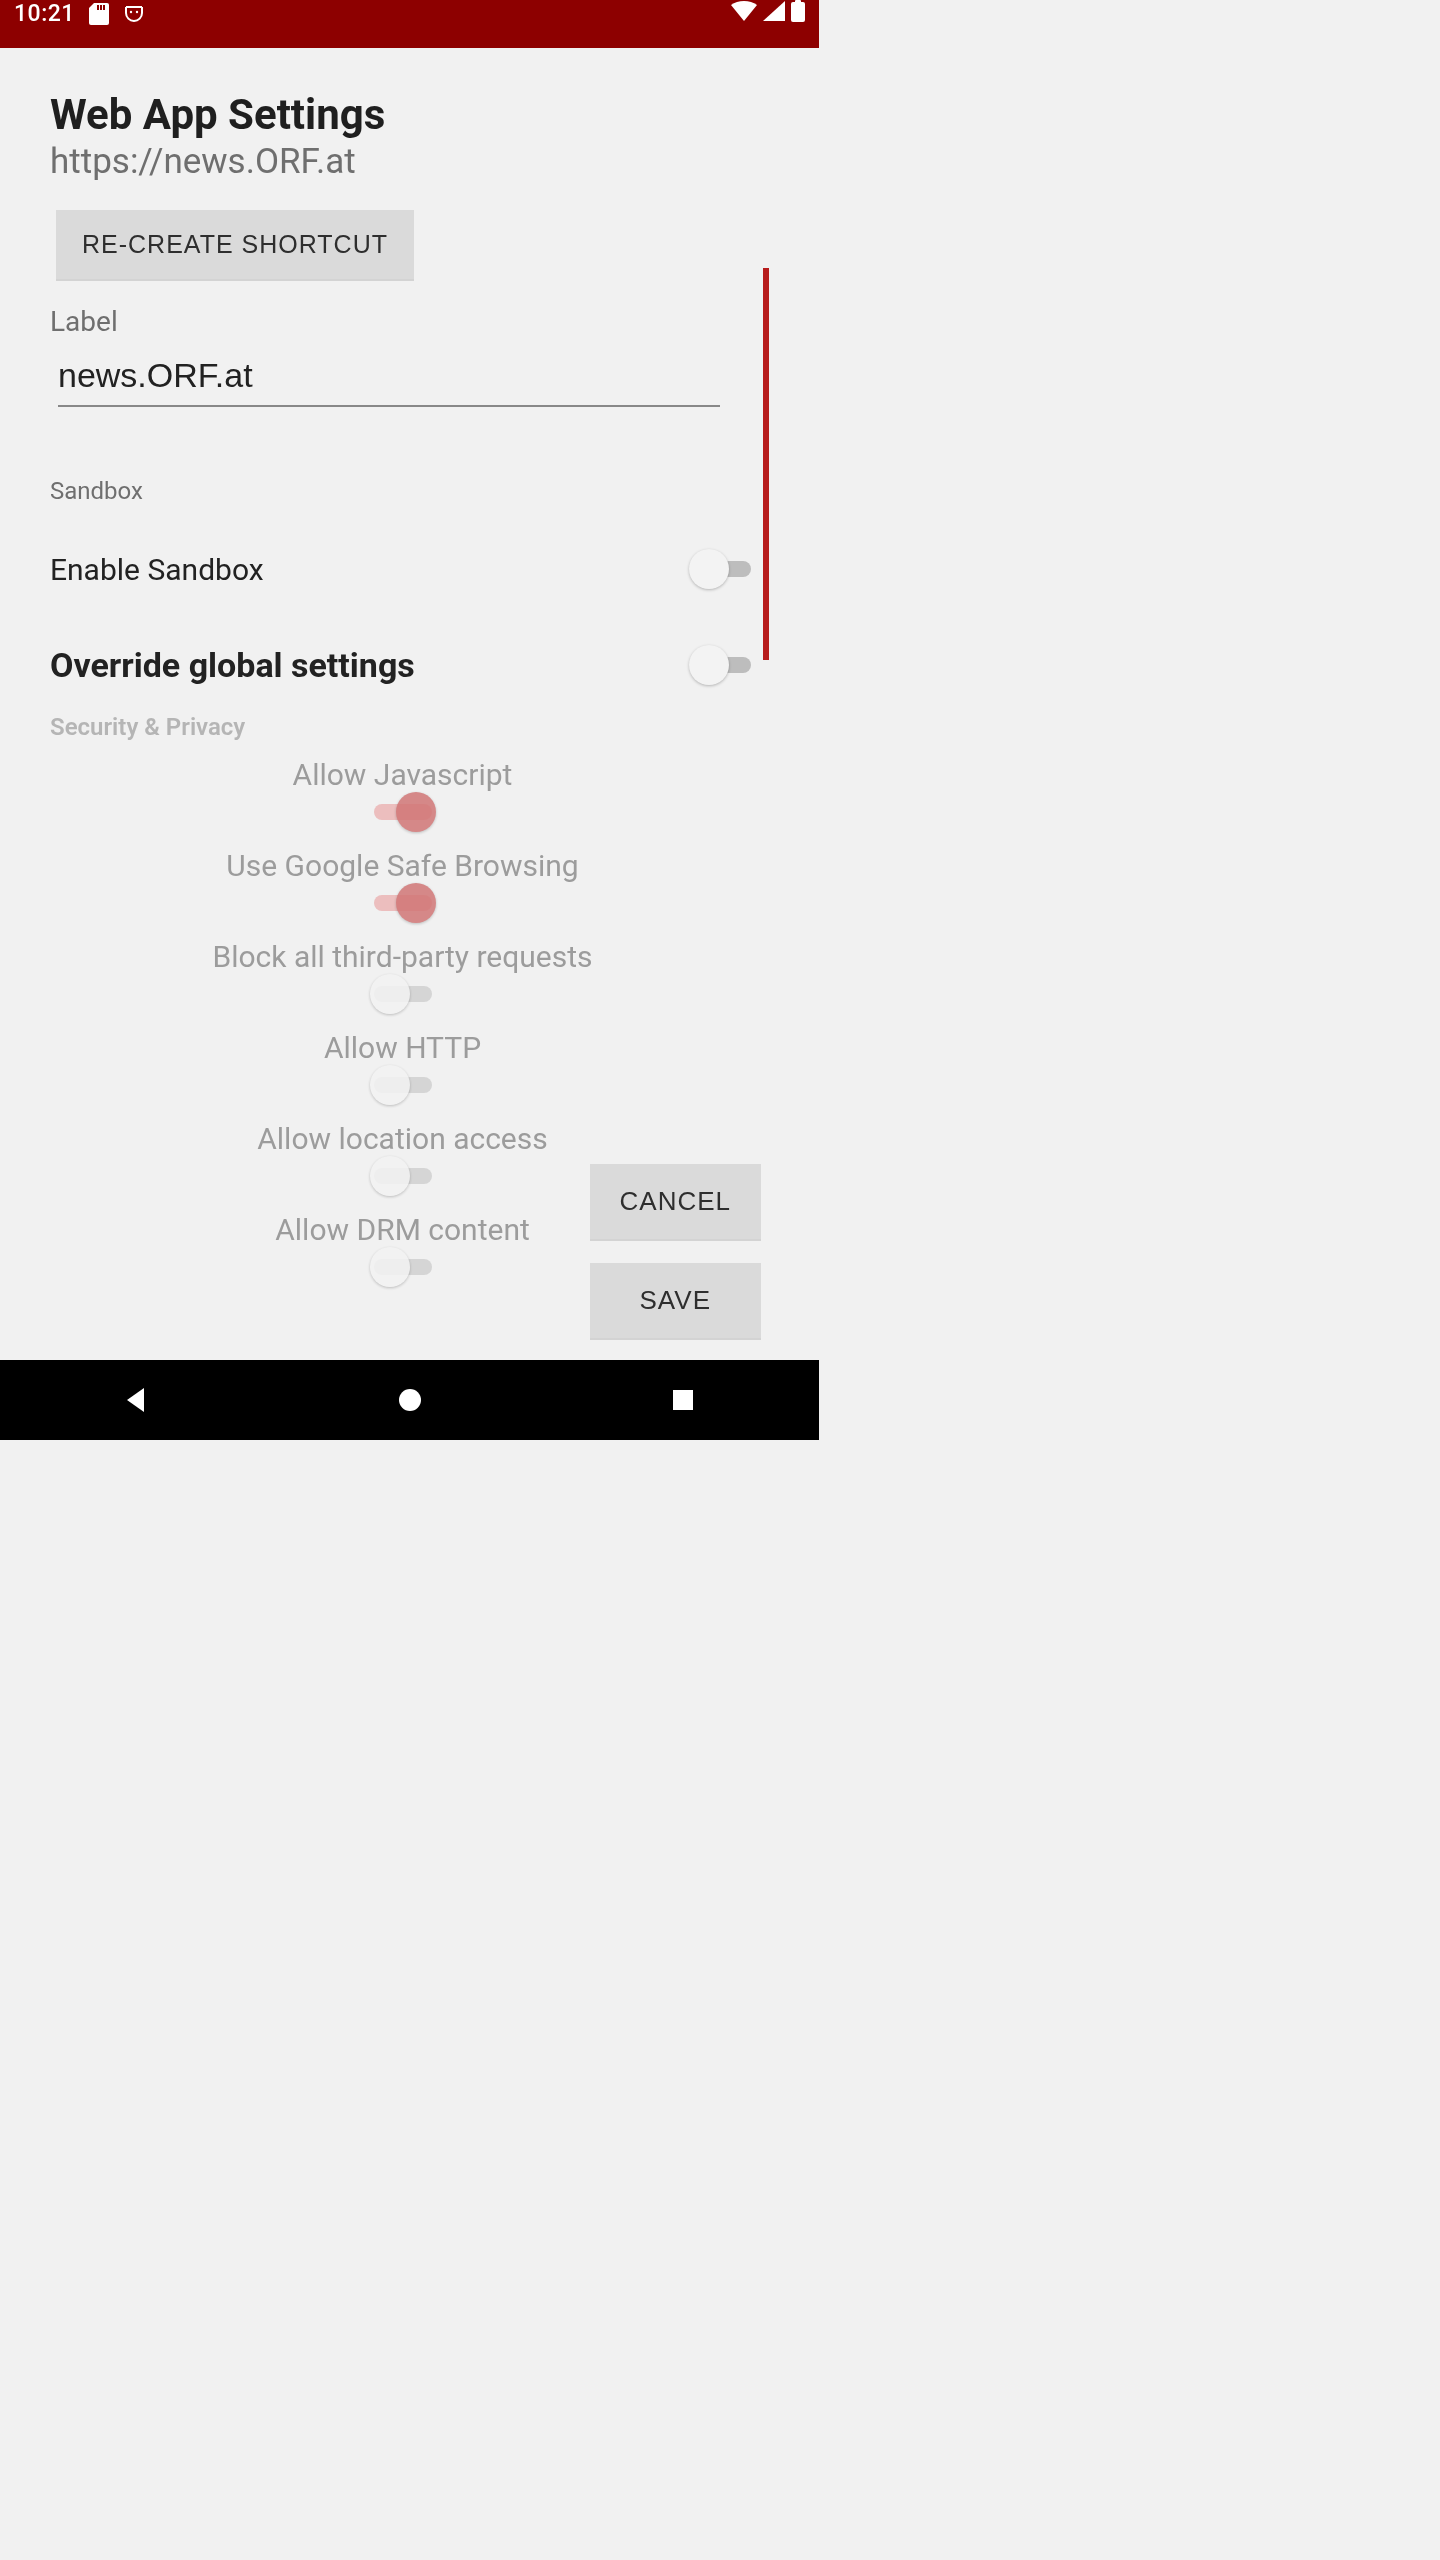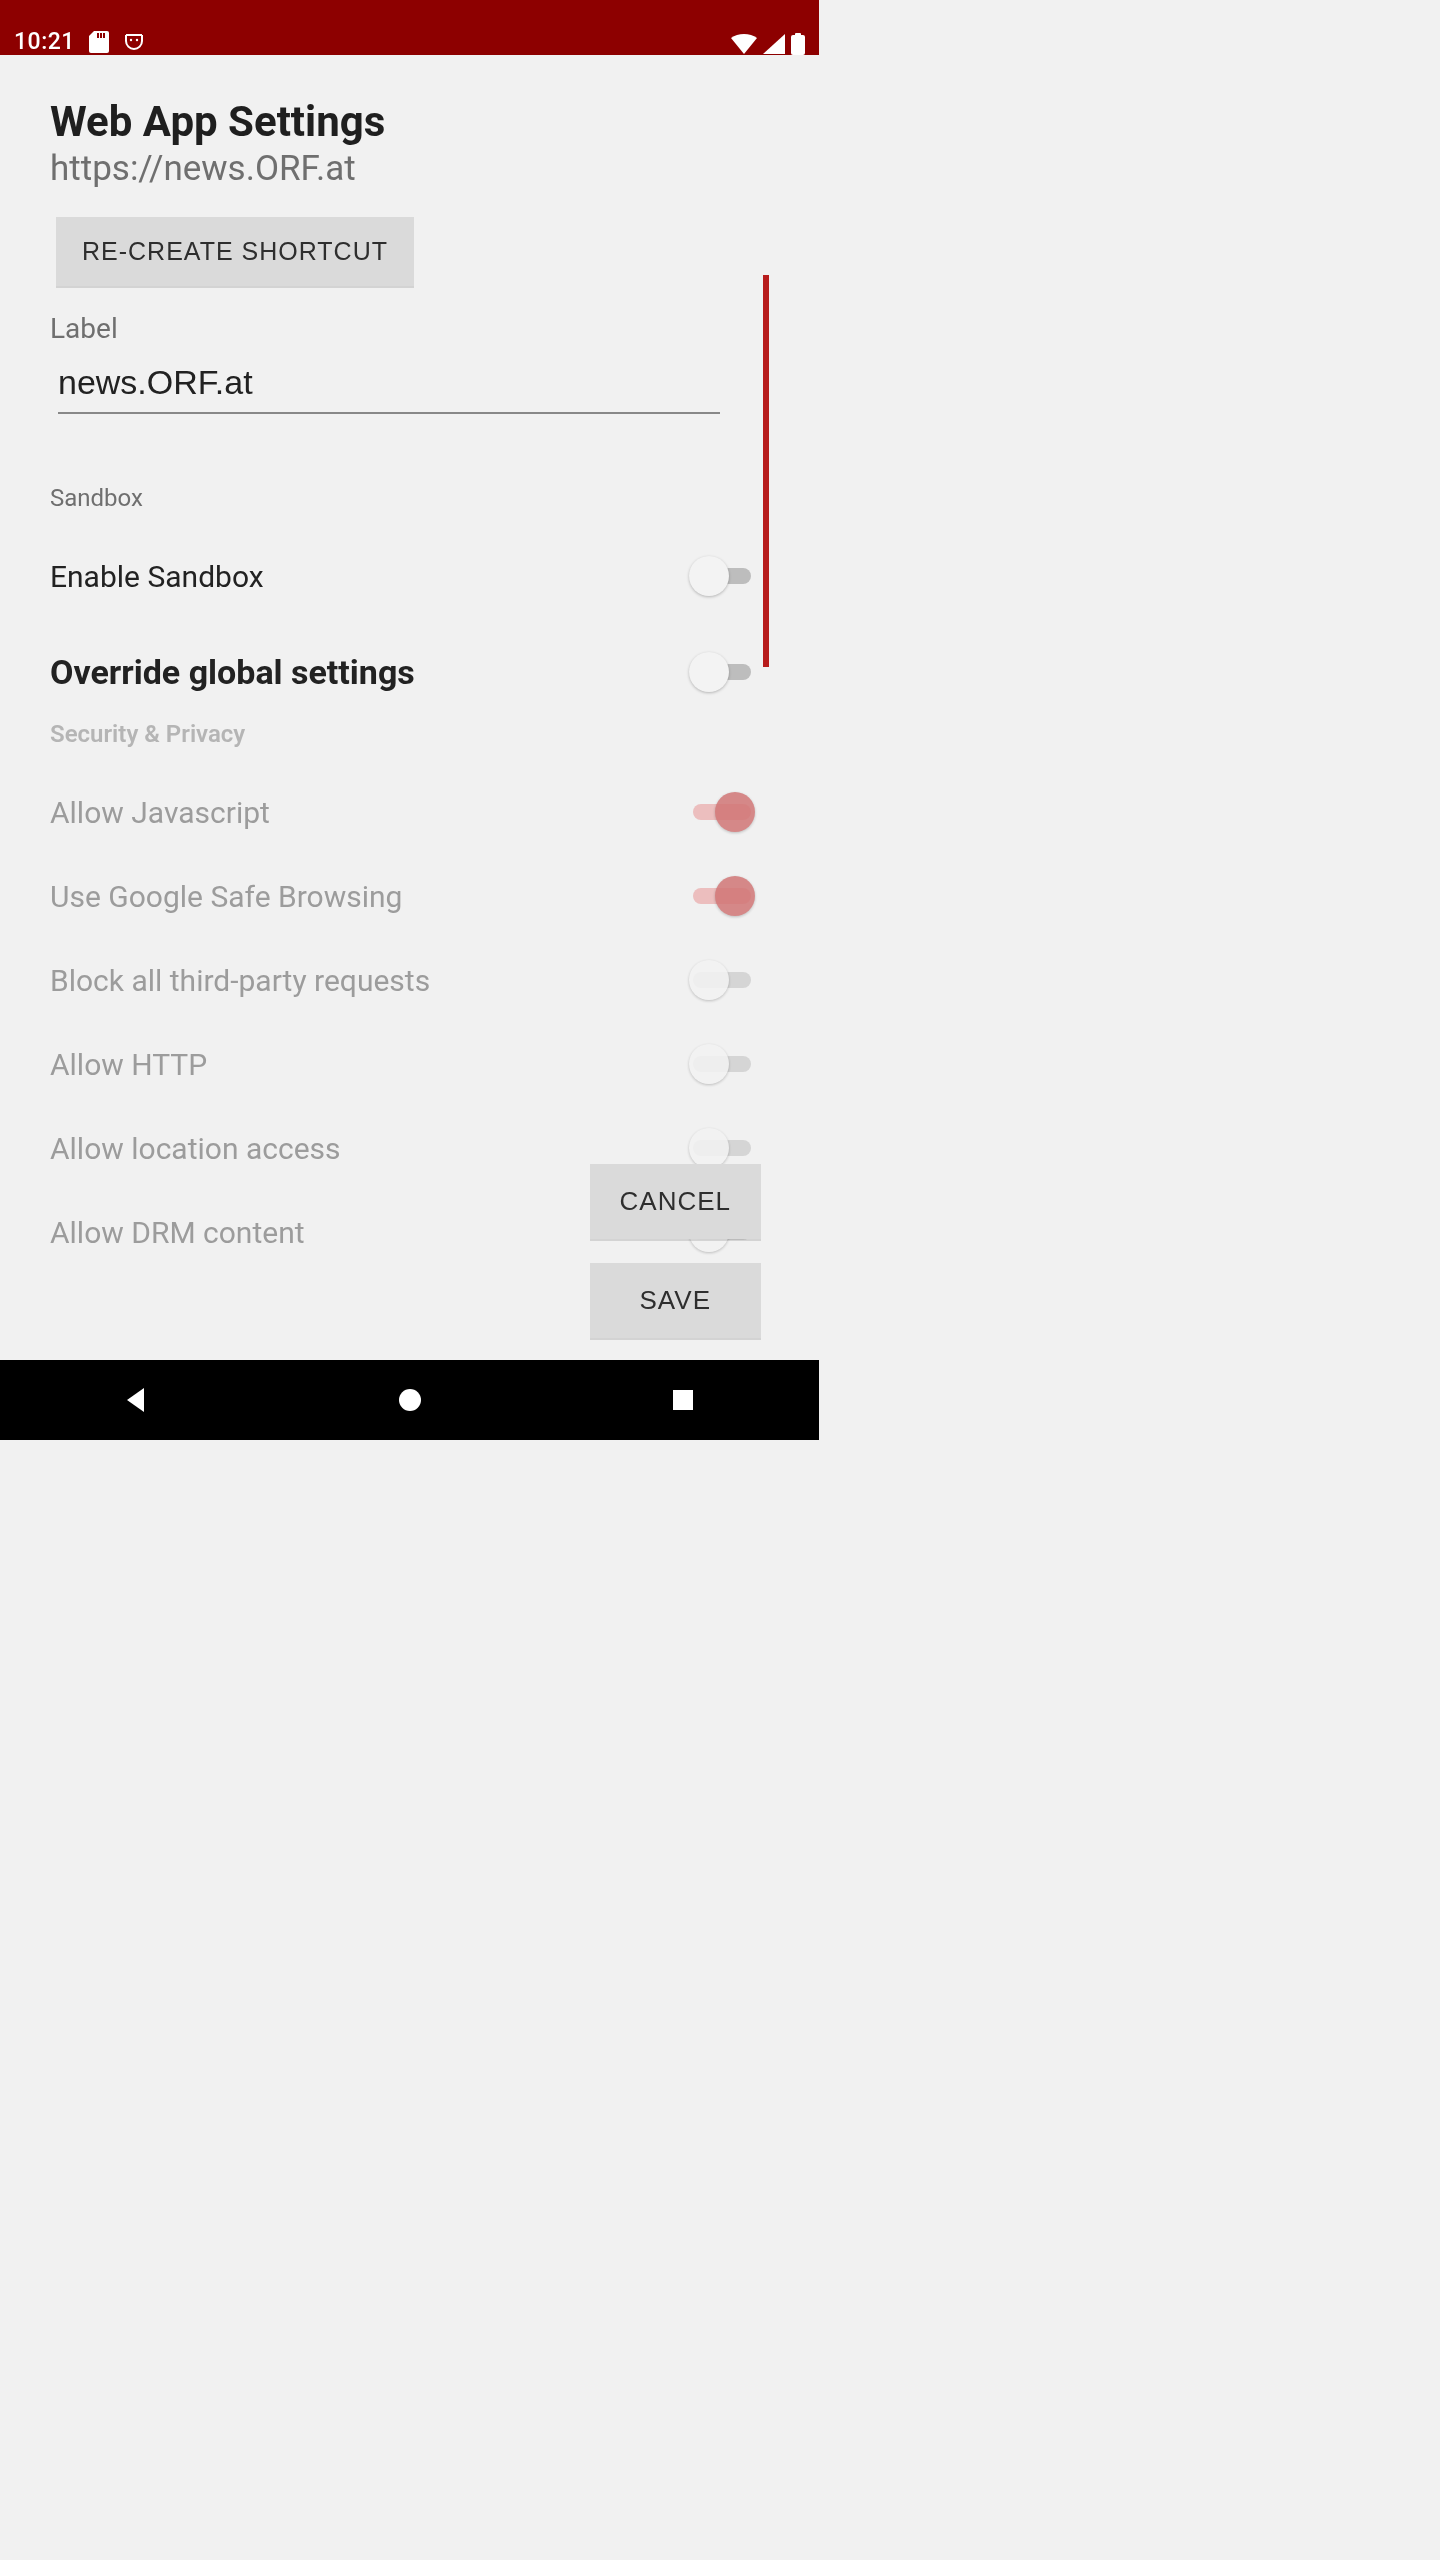--- a/index.html
+++ b/index.html
@@ -1,20 +1,20 @@
 <!DOCTYPE html>
 <html><head>
 <meta charset="utf-8">
 <style>
   * { box-sizing: border-box; margin: 0; padding: 0; }
   html, body { width: 819px; height: 1440px; font-family: Roboto, "Helvetica Neue", Arial, sans-serif; background: #f1f1f1; }
   .screen { width: 819px; height: 1440px; display: flex; flex-direction: column; background: #f1f1f1; position: relative; }
 
   
-  .status-bar { height: 55px; background: #8d0000; display: flex; align-items: flex-end; justify-content: space-between; padding: 0 14px; color: #fff; }
+  .status-bar { height: 48px; background: #8d0000; display: flex; align-items: flex-start; justify-content: space-between; padding: 0 14px; color: #fff; }
   .status-left { display: flex; align-items: center; gap: 14px; }
   .status-time { font-size: 23px; font-weight: 500; letter-spacing: 0.5px; }
   .status-ic { display: inline-flex; }
   .status-right { display: flex; align-items: center; gap: 6px; }
 
   
   .content { flex: 1; position: relative; padding: 42px 50px 0 50px; background: #f1f1f1; overflow: hidden; }
   .page-title { font-size: 42px; font-weight: 700; color: #1f1f1f; }
   .page-subtitle { font-size: 35px; color: #6f6f6f; margin-top: 2px; }
 
@@ -36,21 +36,21 @@
   
   .switch { position: relative; width: 66px; height: 40px; flex: 0 0 auto; }
   .switch .track { position: absolute; left: 4px; right: 4px; top: 12px; height: 16px; border-radius: 10px; background: #bdbdbd; }
   .switch .thumb { position: absolute; top: 0; width: 40px; height: 40px; border-radius: 50%; background: #f3f3f3; box-shadow: 0 1px 3px rgba(0,0,0,0.25); left: 0; }
   .switch.on .track { background: #e89393; }
   .switch.on .thumb { left: 26px; background: #d17676; }
   .switch.dim .track { opacity: 0.55; }
   .switch.dim .thumb { opacity: 0.85; }
 
   .override-row { margin-top: 56px; }
-  .rows-group .row { margin-top: 44px; }
+  .rows-group .row { margin-top: 16px; flex-direction: column; }
   .security-header { margin-top: 28px; }
 
   .scroll-indicator { position: absolute; top: 220px; right: 50px; width: 6px; height: 392px; background: #b71c1c; }
 
   
   .actions { position: absolute; right: 58px; bottom: 22px; display: flex; gap: 24px; flex-direction: column; }
   .actions .btn { padding: 22px 30px; font-size: 26px; }
 
   
   .navbar { height: 80px; background: #000; display: flex; align-items: center; justify-content: space-around; }

